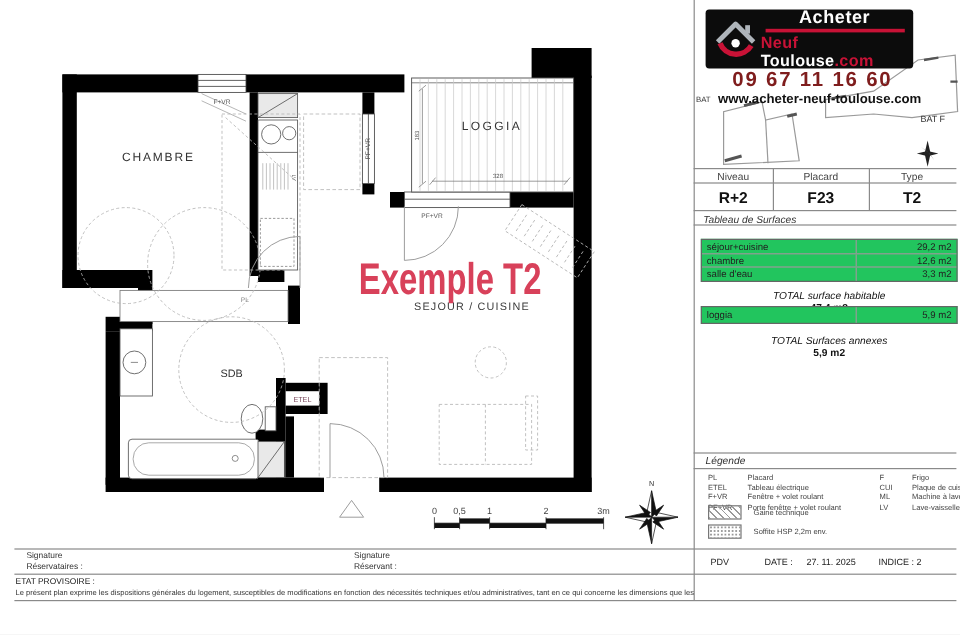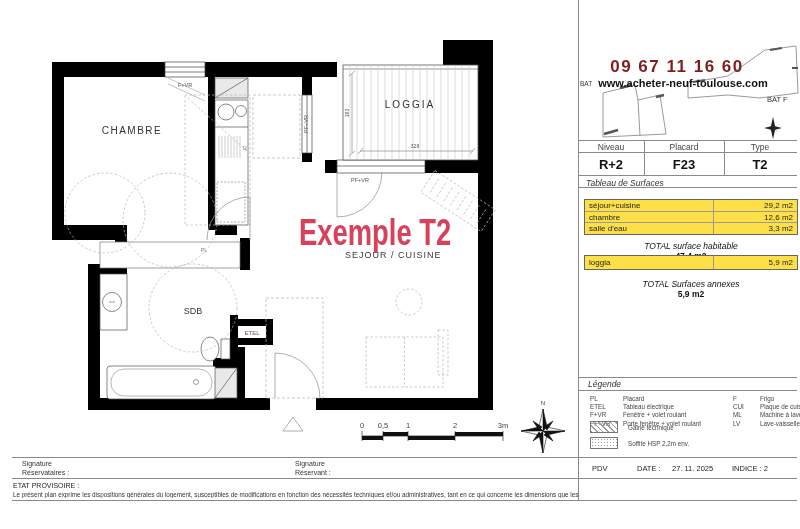--- a/index.html
+++ b/index.html
@@ -6,21 +6,21 @@
   .sheet{position:relative;width:800px;height:529px;background:#fff;overflow:hidden;
          font-family:"Liberation Sans",sans-serif;color:#333;}
   .abs{position:absolute;}
   svg{font-family:"Liberation Sans",sans-serif;}
   
   .vline{position:absolute;width:1px;background:#8a8a8a;}
   .hline{position:absolute;height:1px;background:#8a8a8a;}
   .hdr-label{position:absolute;font-size:8.5px;color:#444;text-align:center;width:60px;}
   .hdr-value{position:absolute;font-weight:bold;font-size:13px;color:#111;text-align:center;width:60px;}
   .sec-title{position:absolute;font-style:italic;font-size:8.5px;color:#333;}
-  .sbox{position:absolute;border:1px solid #666;display:flex;flex-direction:column;background:#fde047;}
+  .sbox{position:absolute;border:1px solid #666;display:flex;flex-direction:column;background:#22c55e;}
   .srow{flex:1;display:flex;align-items:center;font-size:8px;color:#222;border-top:1px solid #9a9a9a;}
   .srow:first-child{border-top:none;}
   .srow .lbl{flex:1;padding-left:4px;}
   .srow .val{width:84px;border-left:1px solid #9a9a9a;text-align:right;padding-right:4px;box-sizing:border-box;height:100%;display:flex;align-items:center;justify-content:flex-end;}
   .total-row{position:absolute;display:flex;justify-content:space-between;align-items:center;font-size:8.5px;color:#111;flex-direction:column;}
   .total-row .tl{font-style:italic;}
   .total-row .tv{font-weight:bold;}
   .leg-grid{position:absolute;font-size:6.3px;color:#444;line-height:8.2px;}
   .leg-row{display:flex;}
   .leg-abbr{width:33px;}
@@ -281,20 +281,36 @@
     </g>
     <g transform="translate(213,90)" fill="#222">
       <polygon points="0,-11 2.5,0 0,11 -2.5,0"></polygon>
       <polygon points="-9,0 0,2.2 9,0 0,-2.2"></polygon>
       <polygon points="-6,-6 0,-1.5 6,6 1.5,0" fill="#555"></polygon>
     </g>
   </svg>
   <div class="tiny-label" style="left:580px;top:80px;">BAT</div>
   <div class="tiny-label" style="left:767px;top:95px;font-size:7.5px;">BAT F</div>
 
+  <div class="logo">
+    <svg width="42" height="42" viewBox="0 0 42 42">
+      <path d="M6,23 L21,8 L36,23" fill="none" stroke="#aeb4ba" stroke-width="4" stroke-linejoin="round"></path>
+      <rect x="29" y="9" width="4" height="7" fill="#aeb4ba"></rect>
+      <path d="M8,24 A14.5,14.5 0 0 0 34,26" fill="none" stroke="#c81236" stroke-width="4.5"></path>
+      <circle cx="21" cy="24" r="3.5" fill="#fff"></circle>
+    </svg>
+    <div class="logo-txt">
+      <span class="logo-l1">Acheter</span>
+      <span class="logo-bar"></span>
+      <span class="logo-l2">
+        <span class="red">Neuf</span>
+        <span class="white">Toulouse</span><span class="red">.com</span>
+      </span>
+    </div>
+  </div>
   <div class="phone">09 67 11 16 60</div>
   <div class="url">www.acheter-neuf-toulouse.com</div>
 
   <div class="vline" style="left:578px;top:0;height:500px;"></div>
   <div class="hline" style="left:578px;top:140px;width:219px;"></div>
   <div class="hline" style="left:578px;top:152px;width:219px;"></div>
   <div class="hline" style="left:578px;top:175px;width:219px;"></div>
   <div class="hline" style="left:578px;top:187px;width:219px;"></div>
   <div class="vline" style="left:644px;top:140px;height:35px;"></div>
   <div class="vline" style="left:724px;top:140px;height:35px;"></div>

